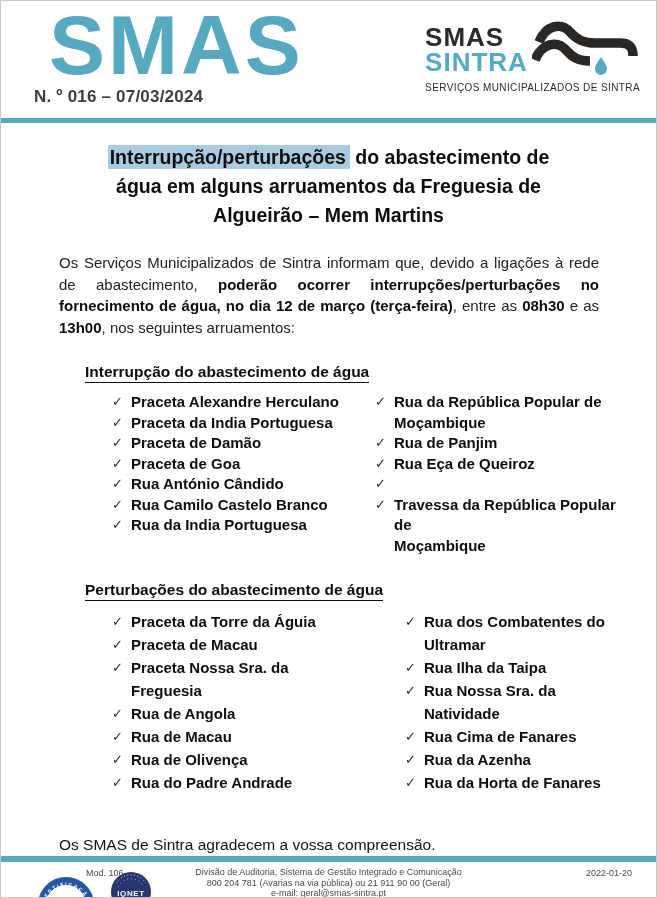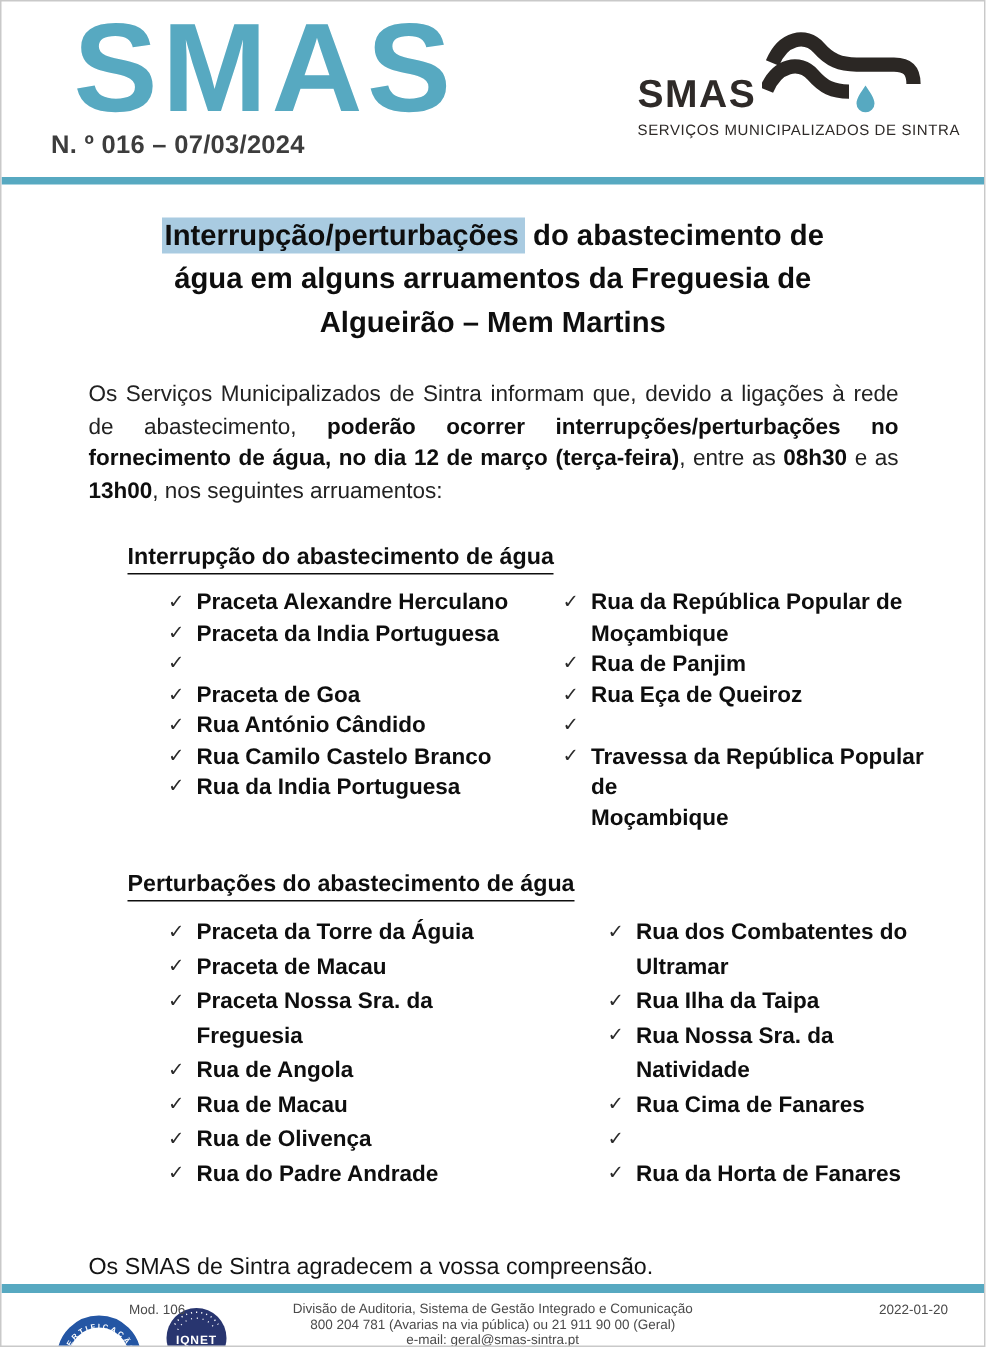--- a/index.html
+++ b/index.html
@@ -79,20 +79,21 @@
 
 <div class="page">
 
   <div class="aviso">SMAS</div>
   <div class="number-line">N. º 016 – 07/03/2024</div>
 
   <div class="logo">
     <div class="logo-row">
       <div class="logo-names">
         <span class="logo-smas">SMAS</span>
+        <span class="logo-sintra">SINTRA</span>
       </div>
       <svg class="logo-swoosh" width="106" height="58" viewBox="0 0 106 58">
         <path d="M7,25 C14,8 29,5 38,15 C45,23 52,26 63,26 L88,26 C97,26 101,30 101,39" fill="none" stroke="#2b2724" stroke-width="9.5" stroke-linejoin="round"></path>
         <path d="M3,43 C10,26 25,23 34,33 C41,41 47,44 58,44" fill="none" stroke="#2b2724" stroke-width="9.5" stroke-linejoin="round"></path>
         <path d="M69,40 C72,44.5 75,48.5 75,52 A6,6 0 1 1 63,52 C63,48.5 66,44.5 69,40 Z" fill="#57a9c1"></path>
       </svg>
     </div>
     <div class="logo-subtitle">SERVIÇOS MUNICIPALIZADOS DE SINTRA</div>
   </div>
 
@@ -112,20 +113,21 @@
             <li>
               <span class="check">✓</span>
               <span class="txt">Praceta Alexandre Herculano</span>
             </li>
             <li>
               <span class="check">✓</span>
               <span class="txt">Praceta da India Portuguesa</span>
             </li>
             <li>
               <span class="check">✓</span>
+              <span class="txt">Praceta de Damão</span>
             </li>
             <li>
               <span class="check">✓</span>
               <span class="txt">Praceta de Goa</span>
             </li>
             <li>
               <span class="check">✓</span>
               <span class="txt">Rua António Cândido</span>
             </li>
             <li>
@@ -210,20 +212,21 @@
             <li>
               <span class="check">✓</span>
               <span class="txt">Rua Nossa Sra. da Natividade</span>
             </li>
             <li>
               <span class="check">✓</span>
               <span class="txt">Rua Cima de Fanares</span>
             </li>
             <li>
               <span class="check">✓</span>
+              <span class="txt">Rua da Azenha</span>
             </li>
             <li>
               <span class="check">✓</span>
               <span class="txt">Rua da Horta de Fanares</span>
             </li>
           </ul>
       </div>
     </section>
 
     <p class="closing">Os SMAS de Sintra agradecem a vossa compreensão.</p>

